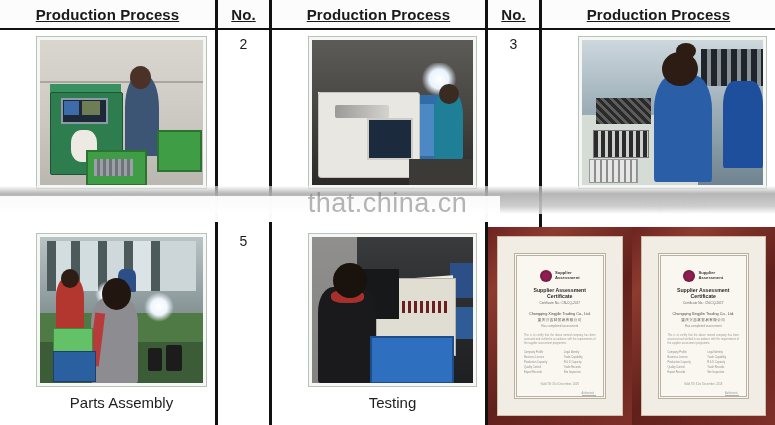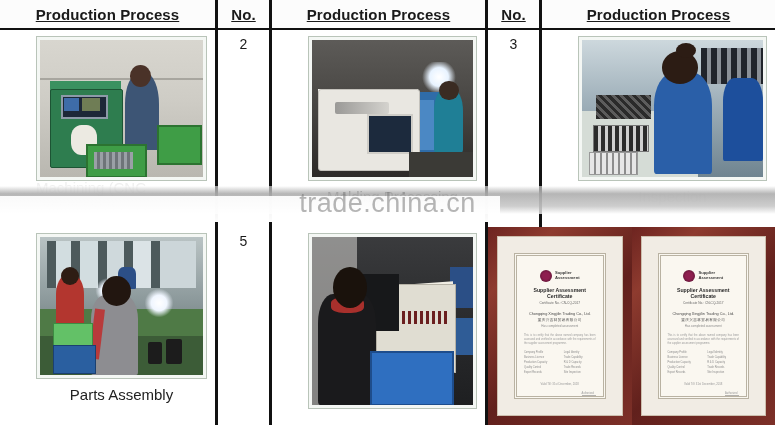--- a/index.html
+++ b/index.html
@@ -43,21 +43,21 @@
   .numcell{
     display:flex;align-items:flex-start;justify-content:center;
     padding-top:6px;
     font-size:14px;color:#1a1a1a;
   }
 
   
   .photocell{
     display:flex;flex-direction:column;
     align-items:center;
-    padding:6px 8px 16px 8px;
+    padding:6px 8px 8px 8px;
     margin-left:28px;
   }
   .photoframe{
     position:relative;
     width:100%;
     flex:1 1 auto;
     border:1px solid #b9c4b9;
     background:#f4f7f4;
     padding:3px;
     box-sizing:border-box;
@@ -368,20 +368,21 @@
             <div class="sp mlabel"></div>
             <div class="sp dark"></div>
             <div class="sp worker"></div>
             <div class="sp collar"></div>
             <div class="sp head"></div>
             <div class="sp cratein"></div>
             <div class="sp crate"></div>
           </div>
         </div>
       </div>
+      <div class="caption">Testing</div>
     </div>
 
     <div class="cell certcell" style="grid-column: 4 / span 2;">
 
       <div class="certwrap">
         <div class="certframe">
           <div class="certmat">
             <div class="certpaper">
               <div class="c-logo">
                 <span class="c-seal"></span>
@@ -475,14 +476,14 @@
             </div>
           </div>
         </div>
       </div>
 
     </div>
   </div>
 
   <div class="wm-band"></div>
   <div class="wm-wash"></div>
-  <div class="wm-text">trade.china.cn</div>
+  <div class="wm-text">that.china.cn</div>
 </div>
 
 </body></html>

